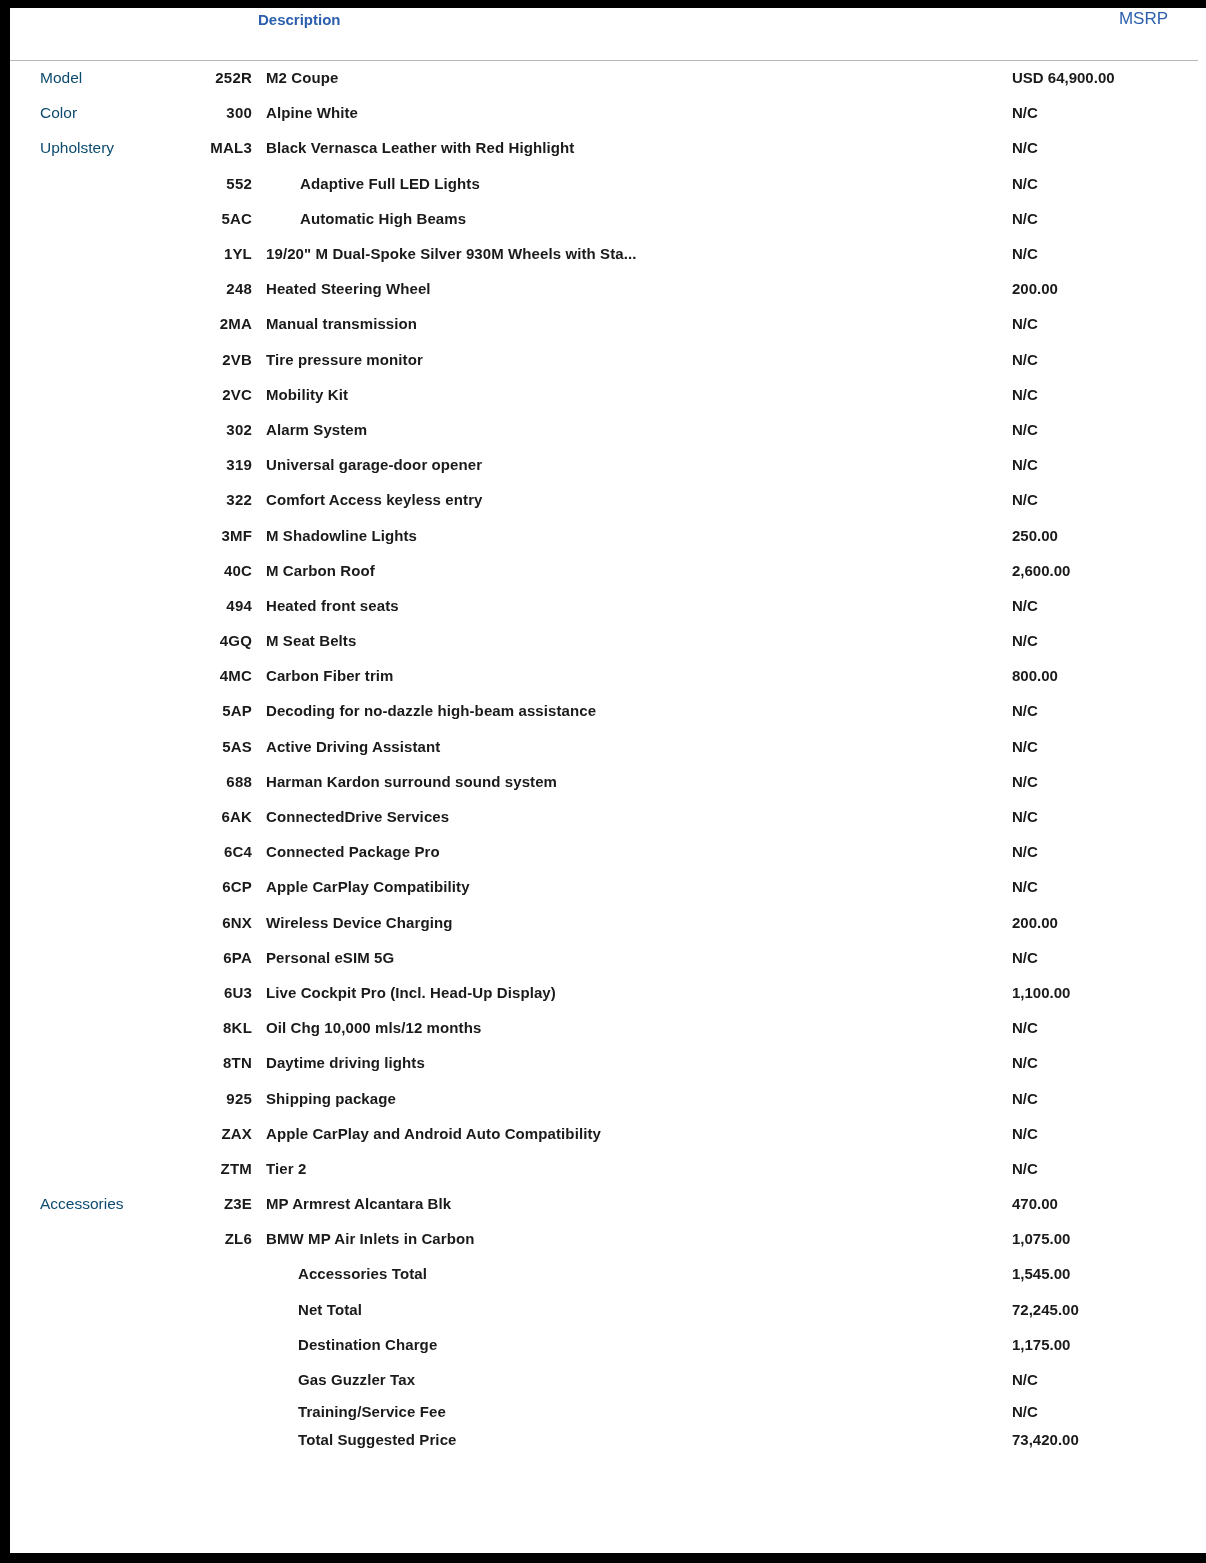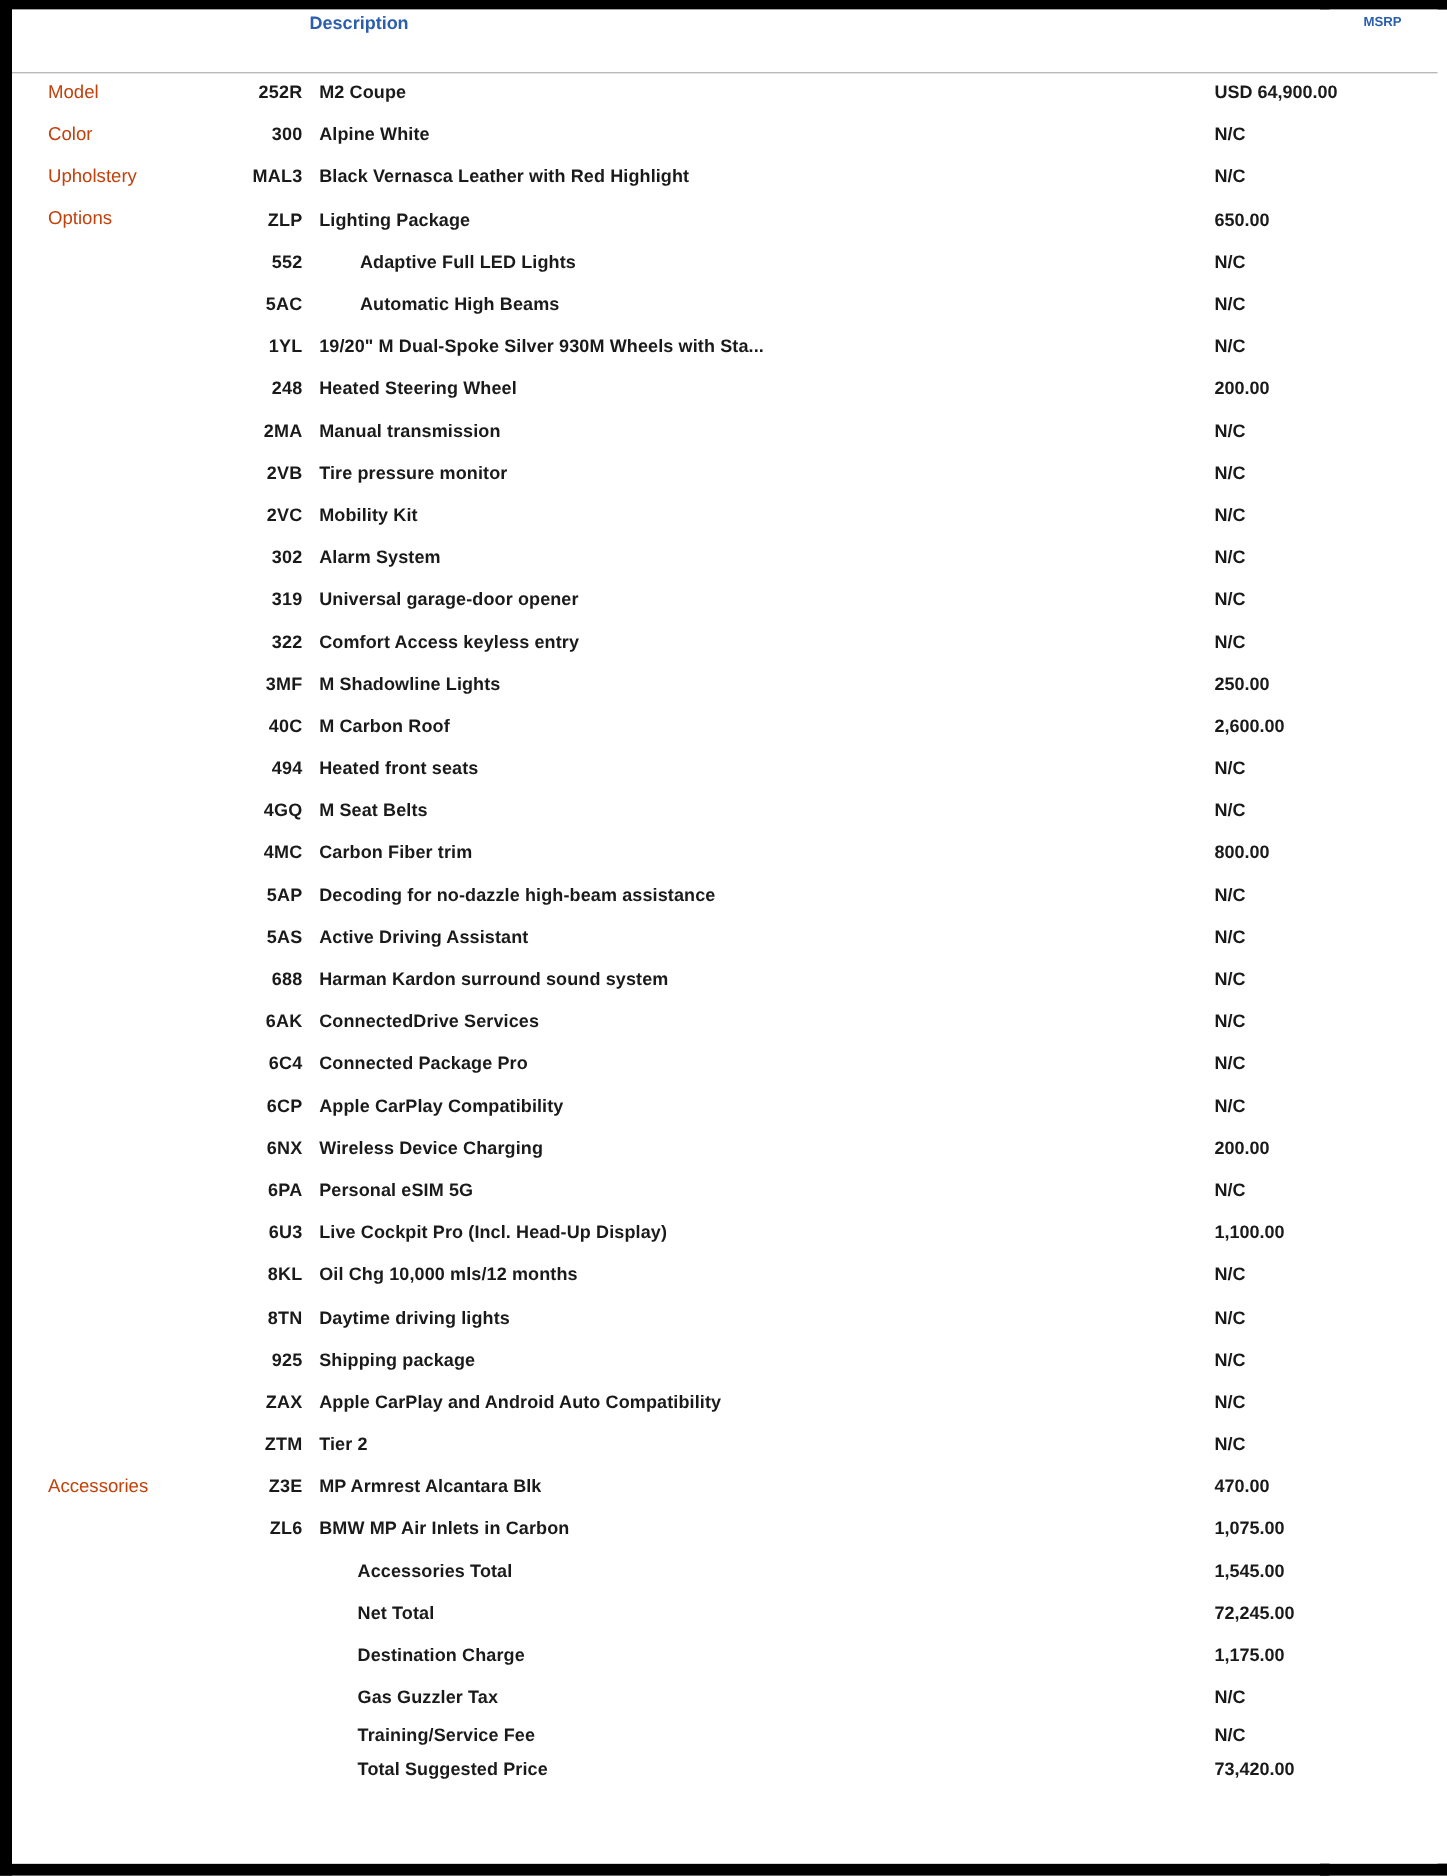--- a/index.html
+++ b/index.html
@@ -76,38 +76,38 @@
     color: #2b5fad;
     font-size: 15px;
     font-weight: bold;
     text-align: left;
     padding-left: 6px !important;
     padding-bottom: 4px !important;
     vertical-align: bottom;
   }
   .hdr-right {
     color: #2b5fad;
-    font-size: 11px;
-    font-weight: bold;
+    font-size: 17px;
+    font-weight: normal;
     text-align: right;
     padding-right: 30px !important;
     padding-bottom: 4px !important;
     vertical-align: bottom;
   }
   .hdr-rule td {
     border-bottom: 1px solid #b9b9b9;
     height: 1px;
     font-size: 0;
     line-height: 0;
   }
 
   tbody tr { height: 35.2px; }
 
   .lbl {
-    color: #c2410c;
+    color: #0c4a6e;
     font-size: 15.5px;
     font-weight: normal;
     padding-left: 30px !important;
     white-space: nowrap;
   }
   .code {
     font-size: 15px;
     font-weight: bold;
     text-align: right;
     padding-right: 0 !important;
@@ -177,26 +177,20 @@
             <td class="code">300</td>
             <td class="desc">Alpine White</td>
             <td class="price">N/C</td>
           </tr>
           <tr>
             <td class="lbl">Upholstery</td>
             <td class="code">MAL3</td>
             <td class="desc">Black Vernasca Leather with Red Highlight</td>
             <td class="price">N/C</td>
           </tr>
-          <tr>
-            <td class="lbl">Options</td>
-            <td class="code">ZLP</td>
-            <td class="desc">Lighting Package</td>
-            <td class="price">650.00</td>
-          </tr>
           <tr class="indent">
             <td class="lbl"></td>
             <td class="code">552</td>
             <td class="desc">Adaptive Full LED Lights</td>
             <td class="price">N/C</td>
           </tr>
           <tr class="indent">
             <td class="lbl"></td>
             <td class="code">5AC</td>
             <td class="desc">Automatic High Beams</td>

